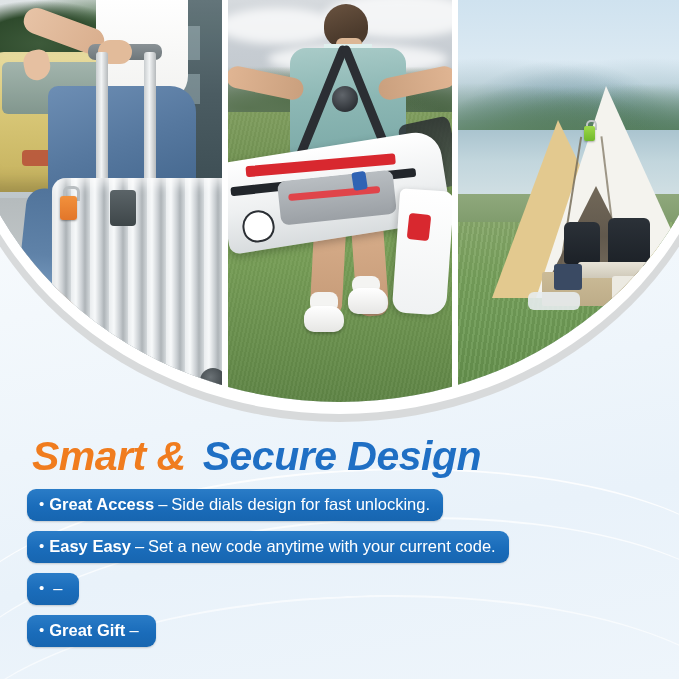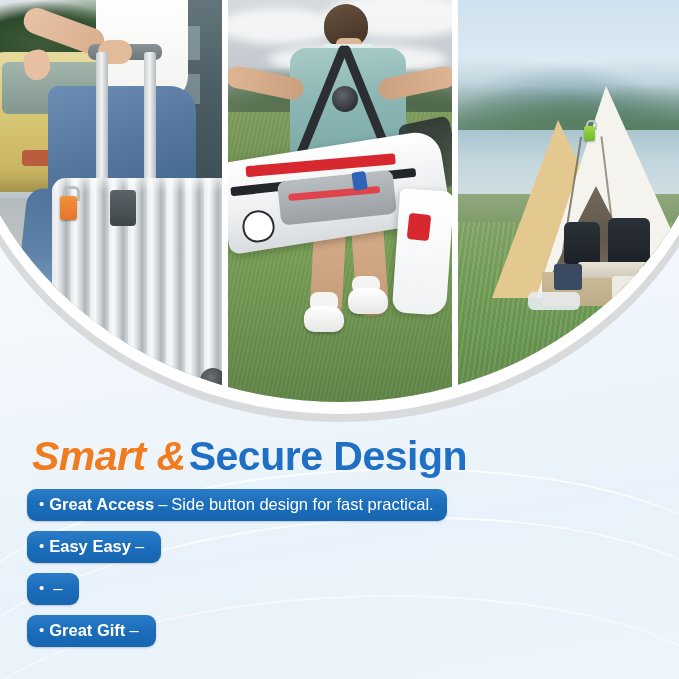--- a/index.html
+++ b/index.html
@@ -466,21 +466,22 @@
     left: 32px;
     top: 433px;
     font-size: 41px;
     font-weight: bold;
     letter-spacing: -0.5px;
     white-space: nowrap;
   }
   .headline .smart { color: #F07C1E; font-style: italic; }
   .headline .secure {
     color: #1F6FC4;
-    margin-left: 3px;
+    font-style: italic;
+    margin-left: 17px;
   }
 
   
   .features {
     position: absolute;
     left: 27px;
     top: 489px;
     display: flex;
     flex-direction: column;
     gap: 10px;
@@ -623,27 +624,28 @@
   <div class="headline">
     <span class="smart">Smart &amp;</span><span class="secure">Secure Design</span>
   </div>
 
   <div class="features">
 
     <div class="pill">
       <span class="dot">•</span>
       <span class="label">Great Access</span>
       <span class="dash">–</span>
-      <span class="desc">Side button design for fast practical.</span>
+      <span class="desc">Side dials design for fast unlocking.</span>
     </div>
 
     <div class="pill">
       <span class="dot">•</span>
       <span class="label">Easy Easy</span>
       <span class="dash">–</span>
+      <span class="desc">Set a new code anytime with your current code.</span>
     </div>
 
     <div class="pill">
       <span class="dot">•</span>
       <span class="dash">–</span>
     </div>
 
     <div class="pill">
       <span class="dot">•</span>
       <span class="label">Great Gift</span>

